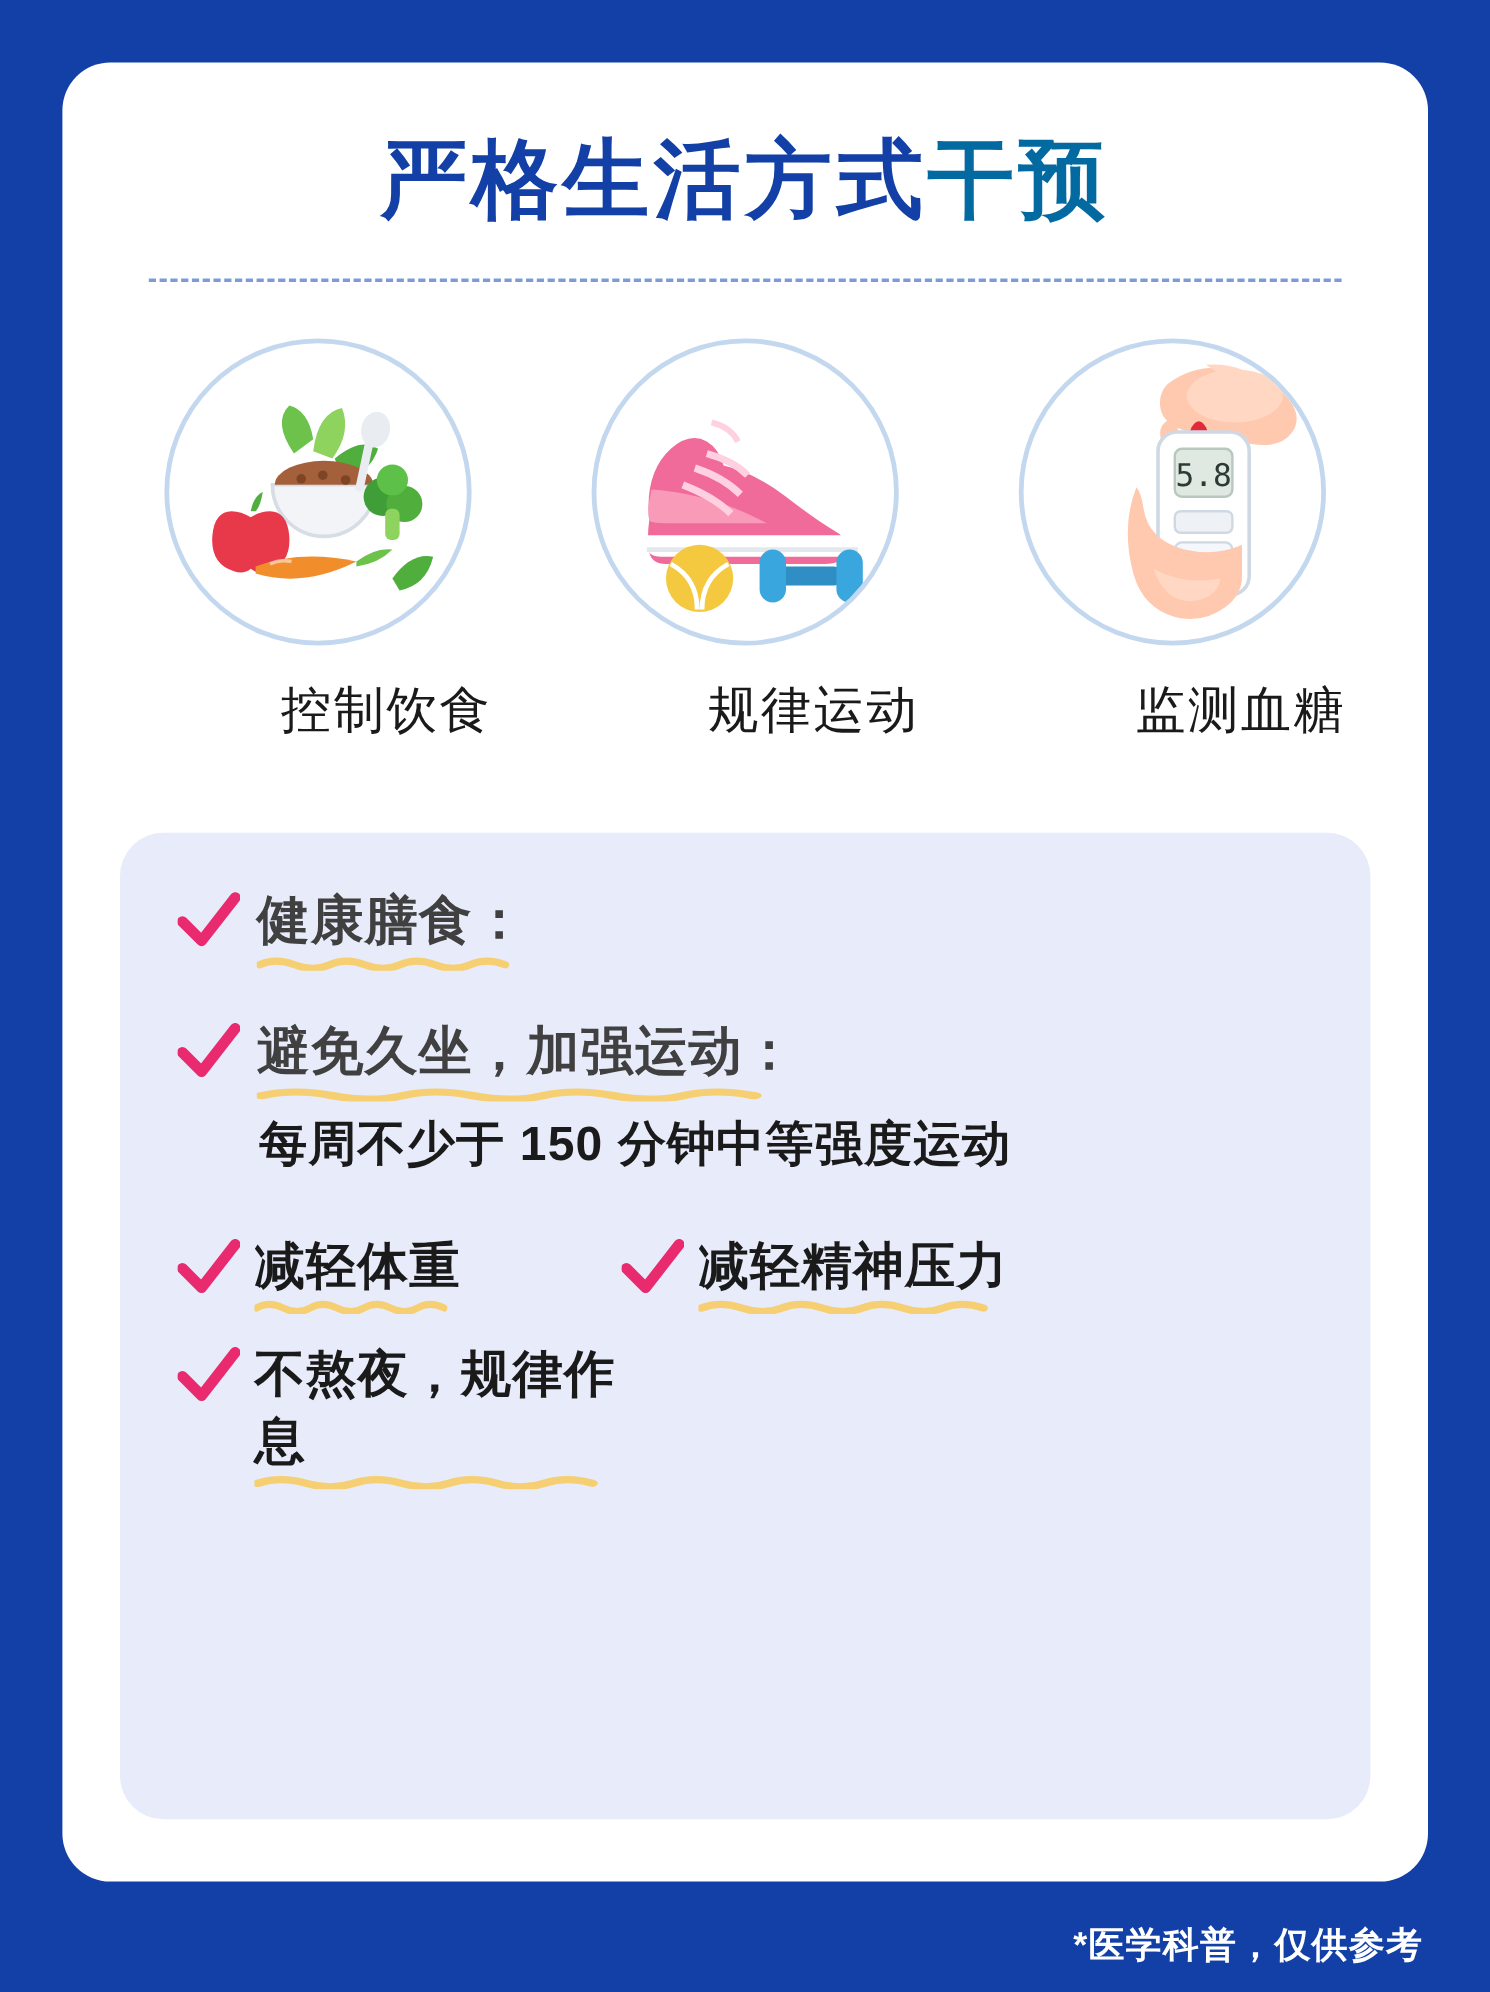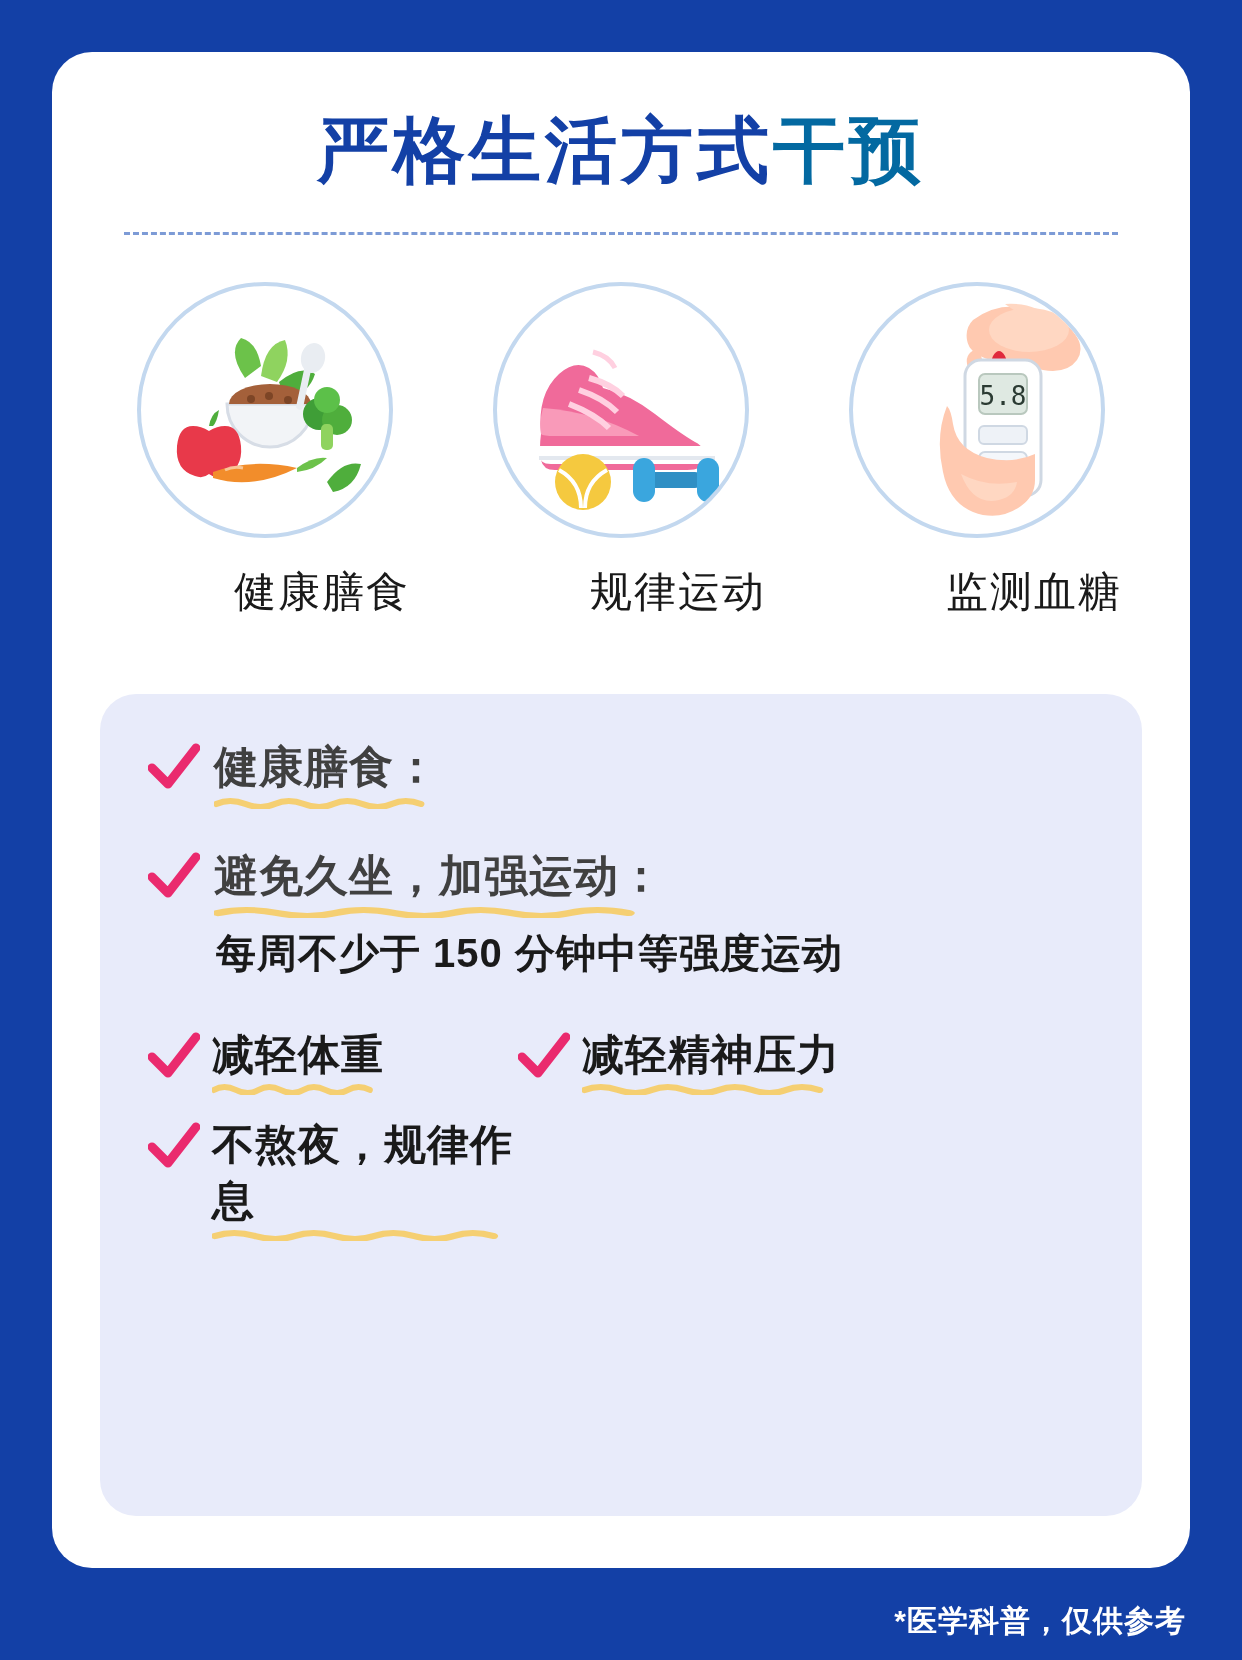--- a/index.html
+++ b/index.html
@@ -215,21 +215,21 @@
               <rect x="2" y="10" width="12" height="26" rx="5" fill="#8fd35f"></rect>
             </g>
 
             <path d="M72 186 q38 -14 84 -4 q-44 22 -84 10 z" fill="#f28d2b"></path>
             <path d="M84 184 q8 -4 18 -2" stroke="#ffffff" stroke-width="3" fill="none" opacity=".5"></path>
             <path d="M156 182 q16 -12 30 -10 q-12 12 -30 14 z" fill="#6cc24a"></path>
 
             <path d="M186 196 q16 -22 34 -18 q-6 24 -28 28 z" fill="#4fae3c"></path>
           </svg>
         </div>
-        <div class="icon-label">健康膳食</div>
+        <div class="icon-label">控制饮食</div>
       </div>
 
       <div class="icon-cell">
         <div class="circle">
           <svg width="248" height="248" viewBox="0 0 248 248">
 
             <path d="M44 148 q-4 -40 18 -60 q16 -14 30 -6 q10 6 14 20 q26 6 52 26 q26 20 40 28 q12 6 10 18 q-2 10 -18 10 h-132 q-12 0 -14 -10 q-2 -12 0 -26 z" fill="#f06a9a"></path>
             <path d="M44 148 q-2 -12 2 -26 q52 4 96 28 h-84 q-12 0 -14 -2 z" fill="#f99ab9"></path>
             <path d="M42 160 h168 q6 0 8 8 q2 10 -14 10 h-150 q-12 0 -12 -10 z" fill="#ffffff"></path>
             <path d="M42 172 h176" stroke="#e3e8ef" stroke-width="4"></path>

